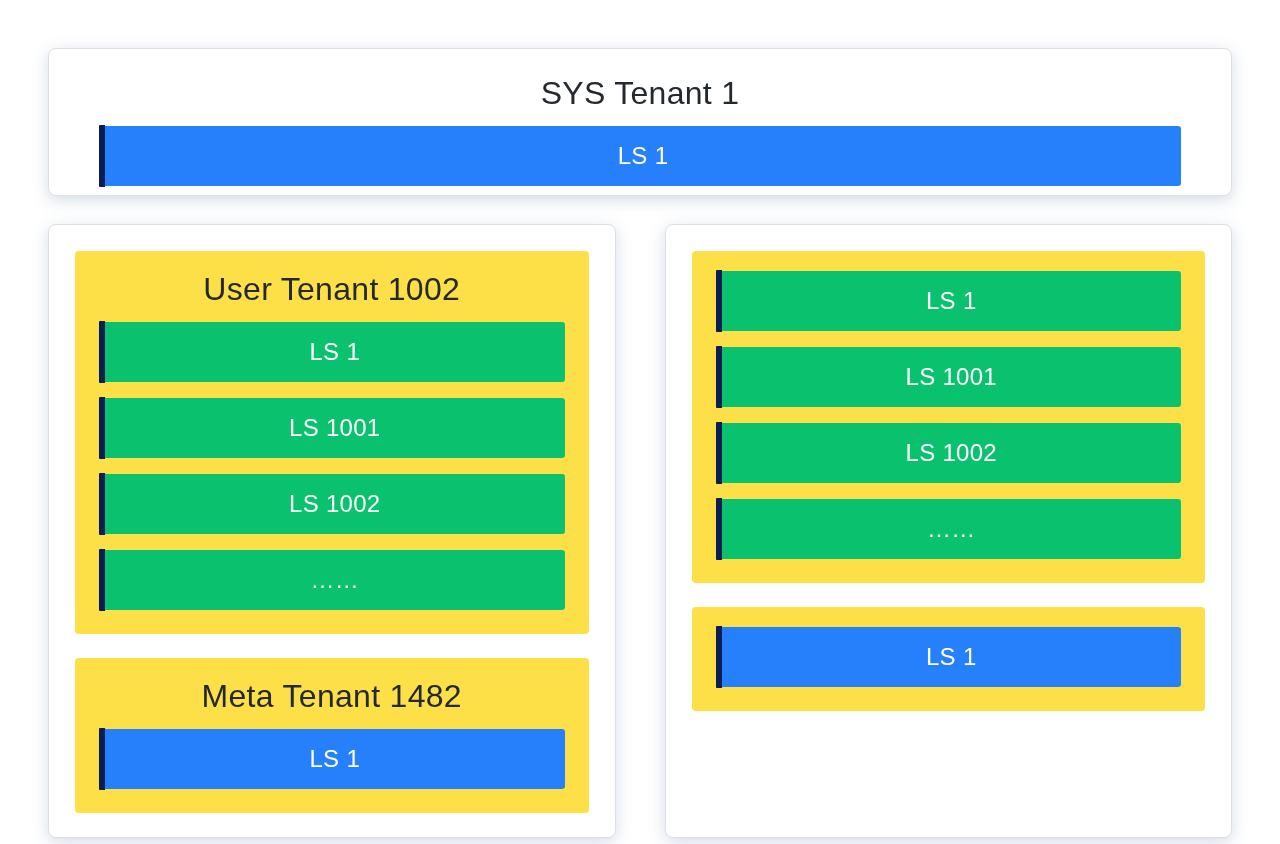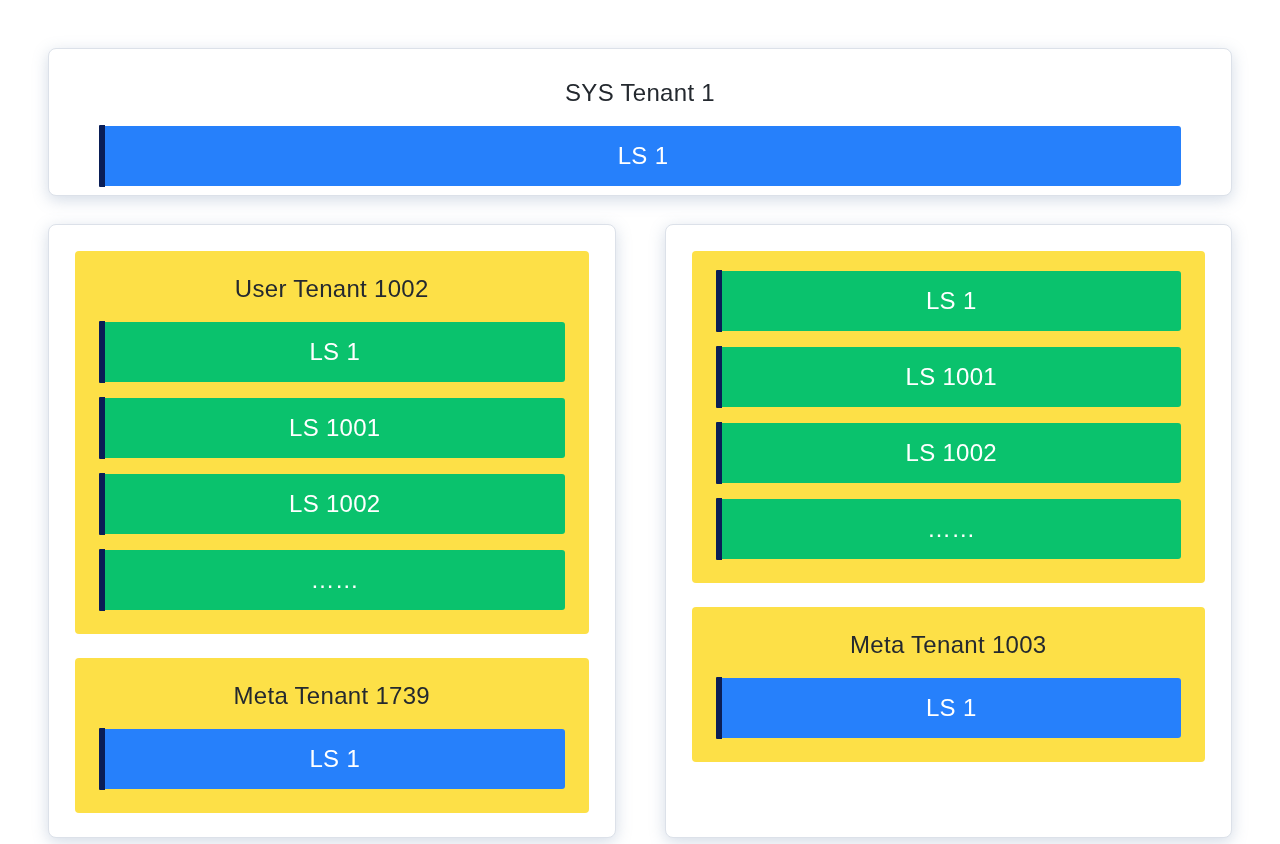--- a/index.html
+++ b/index.html
@@ -10,21 +10,21 @@
   .card {
     background:#ffffff;
     border:1px solid #dce1e9;
     border-radius:8px;
     box-shadow:0 4px 16px rgba(96,125,165,0.28);
   }
 
   .sys-card { padding:26px 50px 19px; height:148px; }
 
   .tenant-title {
-    font-size:24px;
+    font-size:32px;
     line-height:36px;
     font-weight:500;
     text-align:center;
     color:#24292f;
     margin-bottom:15px;
     letter-spacing:0.3px;
   }
 
   .ls-bar {
     position:relative;
@@ -94,21 +94,21 @@
           <span>LS 1001</span>
         </div>
         <div class="ls-bar ls-green">
           <span>LS 1002</span>
         </div>
         <div class="ls-bar ls-green">
           <span>……</span>
         </div>
       </div>
       <div class="panel">
-        <div class="tenant-title">Meta Tenant 1739</div>
+        <div class="tenant-title">Meta Tenant 1482</div>
         <div class="ls-bar ls-blue">
           <span>LS 1</span>
         </div>
       </div>
     </div>
 
     <div class="card tenant-card">
       <div class="panel">
         <div class="ls-bar ls-green">
           <span>LS 1</span>
@@ -117,21 +117,20 @@
           <span>LS 1001</span>
         </div>
         <div class="ls-bar ls-green">
           <span>LS 1002</span>
         </div>
         <div class="ls-bar ls-green">
           <span>……</span>
         </div>
       </div>
       <div class="panel">
-        <div class="tenant-title">Meta Tenant 1003</div>
         <div class="ls-bar ls-blue">
           <span>LS 1</span>
         </div>
       </div>
     </div>
 
   </div>
 </div>
 
 </body></html>

